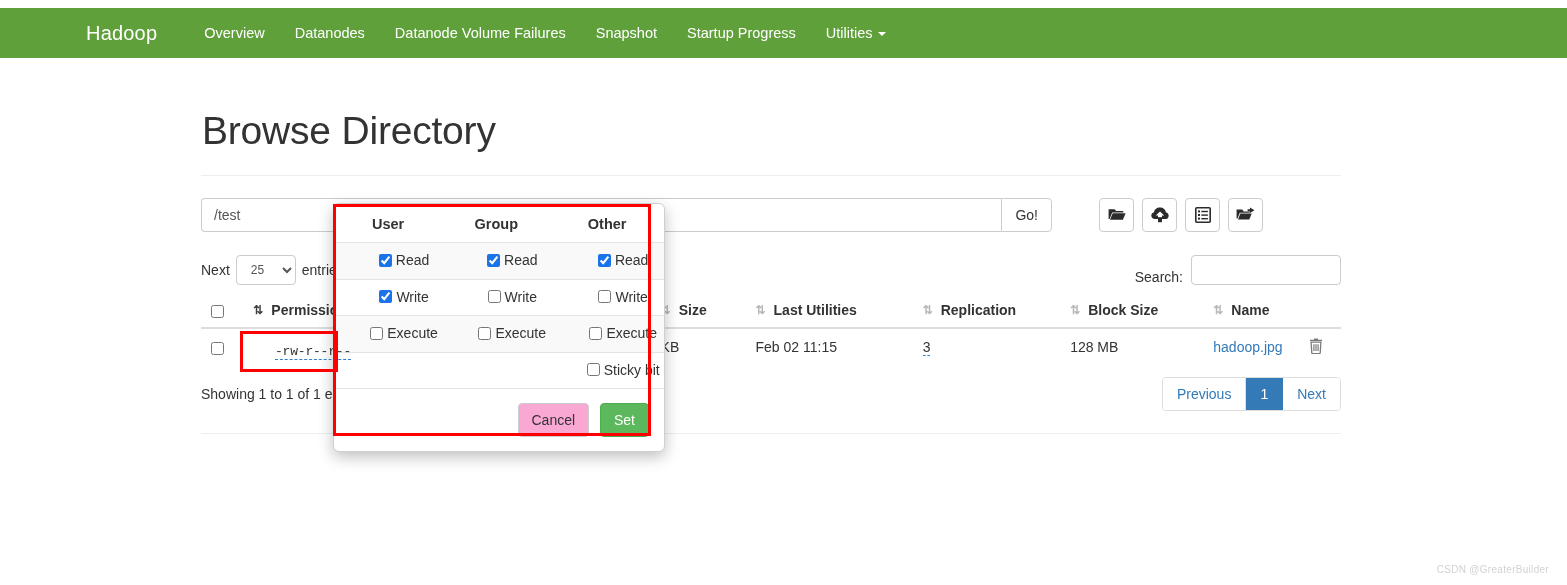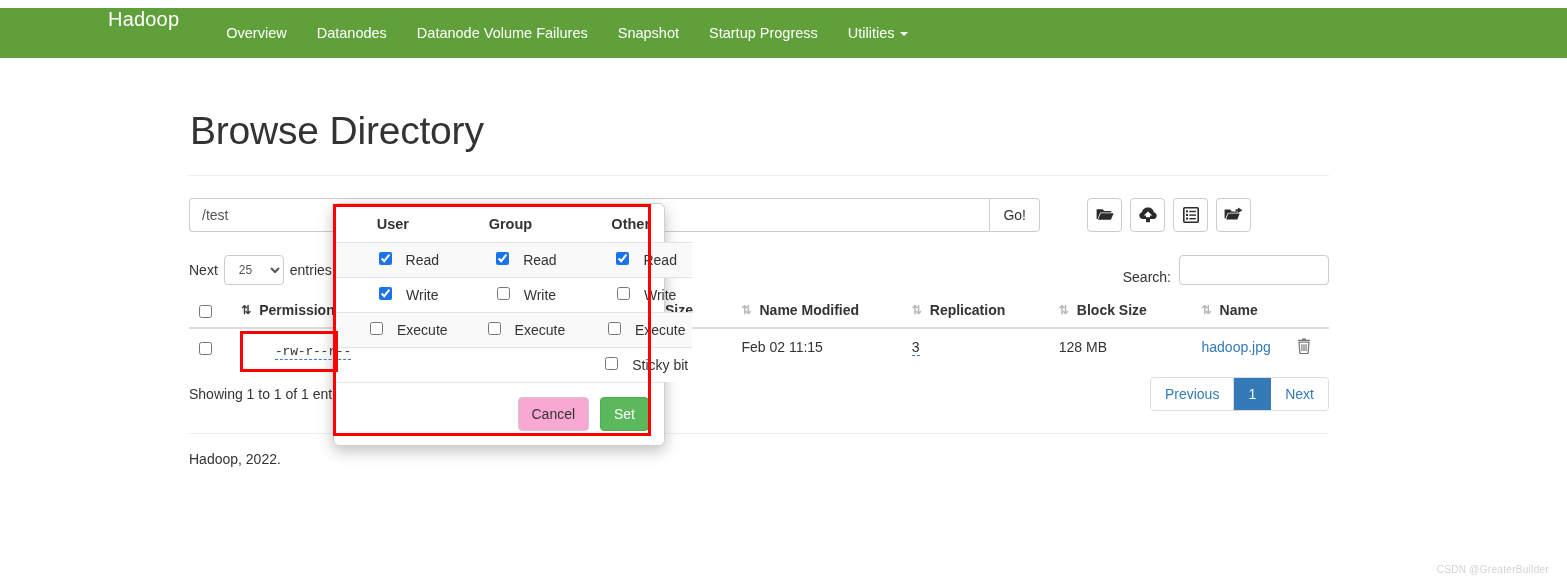--- a/index.html
+++ b/index.html
@@ -26,21 +26,22 @@
     width: 1567px;
     height: 50px;
     background: #5fa33c;
     background: #60a03b;
     display: flex;
     align-items: center;
     box-sizing: border-box;
   }
   .navbar-inner {
     display: flex;
-    margin-left: 108px;
+    align-items: center;
+    margin-left: 86px;
   }
   .brand {
     color: #ffffff;
     font-size: 20px;
     font-weight: 400;
     letter-spacing: .2px;
     padding: 0 14px 0 0;
     margin-right: 18px;
     text-decoration: none;
     white-space: nowrap;
@@ -60,21 +61,21 @@
     margin-left: 5px;
     vertical-align: middle;
     border-top: 4px solid #ffffff;
     border-right: 4px solid transparent;
     border-left: 4px solid transparent;
   }
 
   
   .container {
     position: absolute;
-    left: 189px;
+    left: 201px;
     top: 58px;
     width: 1140px;
   }
   h1.page-title {
     font-size: 39px;
     font-weight: 400;
     color: #333333;
     margin: 52px 0 0 1px;
     line-height: 1.1;
     letter-spacing: -0.2px;
@@ -322,21 +323,22 @@
     border-top: 1px solid #e4e4e4;
     text-align: center;
     color: #333333;
     font-size: 14px;
     white-space: nowrap;
   }
   table.perm-table tbody tr:nth-child(odd) { background: #f9f9f9; }
   table.perm-table tbody tr.no-stripe { background: #ffffff !important; }
   table.perm-table td label {
     display: inline-flex;
-    gap: 14px;
+    align-items: center;
+    gap: 4px;
     cursor: pointer;
     margin-left: 32px;
   }
   table.perm-table input[type=checkbox] {
     width: 13px; height: 13px; margin: 0;
     vertical-align: middle;
     accent-color: #1a73e8;
   }
   .modal-footer {
     border-top: 1px solid #e5e5e5;
@@ -479,21 +481,21 @@
         <th style="width:118px">
           <span class="sort-icon">⇅</span><span>Owner</span>
         </th>
         <th style="width:108px">
           <span class="sort-icon">⇅</span><span>Group</span>
         </th>
         <th style="width:88px">
           <span class="sort-icon">⇅</span><span>Size</span>
         </th>
         <th style="width:165px">
-          <span class="sort-icon">⇅</span><span>Name Modified</span>
+          <span class="sort-icon">⇅</span><span>Last Utilities</span>
         </th>
         <th style="width:142px">
           <span class="sort-icon">⇅</span><span>Replication</span>
         </th>
         <th style="width:138px">
           <span class="sort-icon">⇅</span><span>Block Size</span>
         </th>
         <th>
           <span class="sort-icon">⇅</span><span>Name</span>
         </th>
@@ -537,21 +539,20 @@
   <div class="dt-bottom">
     <div class="dt-info">Showing 1 to 1 of 1 entries</div>
     <div class="pagination">
       <a href="#">Previous</a>
       <a href="#" class="active">1</a>
       <a href="#">Next</a>
     </div>
   </div>
 
   <hr class="footer-rule">
-  <div class="footer-text">Hadoop, 2022.</div>
 </div>
 
 <div style="position:absolute;left:275px;top:342px;z-index:35;">
   <a class="perm-link" href="#">-rw-r--r--</a>
 </div>
 
 <div class="modal">
   <div class="modal-body">
     <table class="perm-table">
       <thead>

